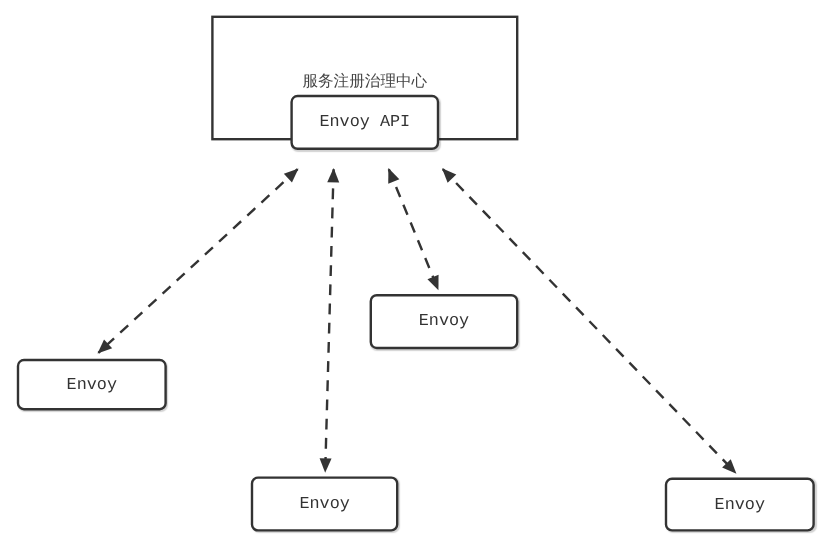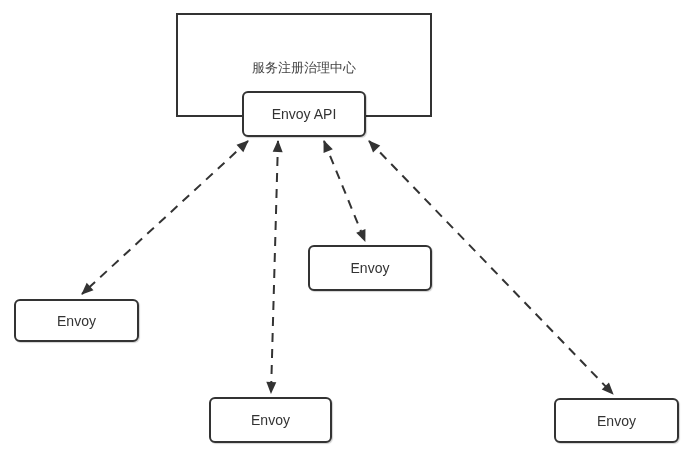--- a/index.html
+++ b/index.html
@@ -7,20 +7,21 @@
     padding: 0;
     background: #ffffff;
     font-family: "Liberation Sans", "DejaVu Sans", sans-serif;
   }
   .canvas {
     position: relative;
     width: 695px;
     height: 458px;
     background: #ffffff;
     overflow: hidden;
+    font-family: Liberation Mono, monospace;
   }
   .arrow-layer {
     position: absolute;
     left: 0;
     top: 0;
     width: 695px;
     height: 458px;
   }
   .node {
     position: absolute;
@@ -49,21 +50,21 @@
     text-align: center;
     font-size: 13px;
     color: #444444;
   }
   .rounded {
     border-radius: 6px;
     box-shadow: 1px 1px 1px rgba(0,0,0,0.18);
   }
   .envoy-api-box {
     left: 242px;
-    top: 91px;
+    top: 79px;
     width: 124px;
     height: 46px;
   }
   .envoy-left   { left: 14px;  top: 299px; width: 125px; height: 43px; }
   .envoy-middle { left: 308px; top: 245px; width: 124px; height: 46px; }
   .envoy-bottom-middle { left: 209px; top: 397px; width: 123px; height: 46px; }
   .envoy-bottom-right  { left: 554px; top: 398px; width: 125px; height: 45px; }
   .edge {
     stroke: #333333;
     stroke-width: 2;

